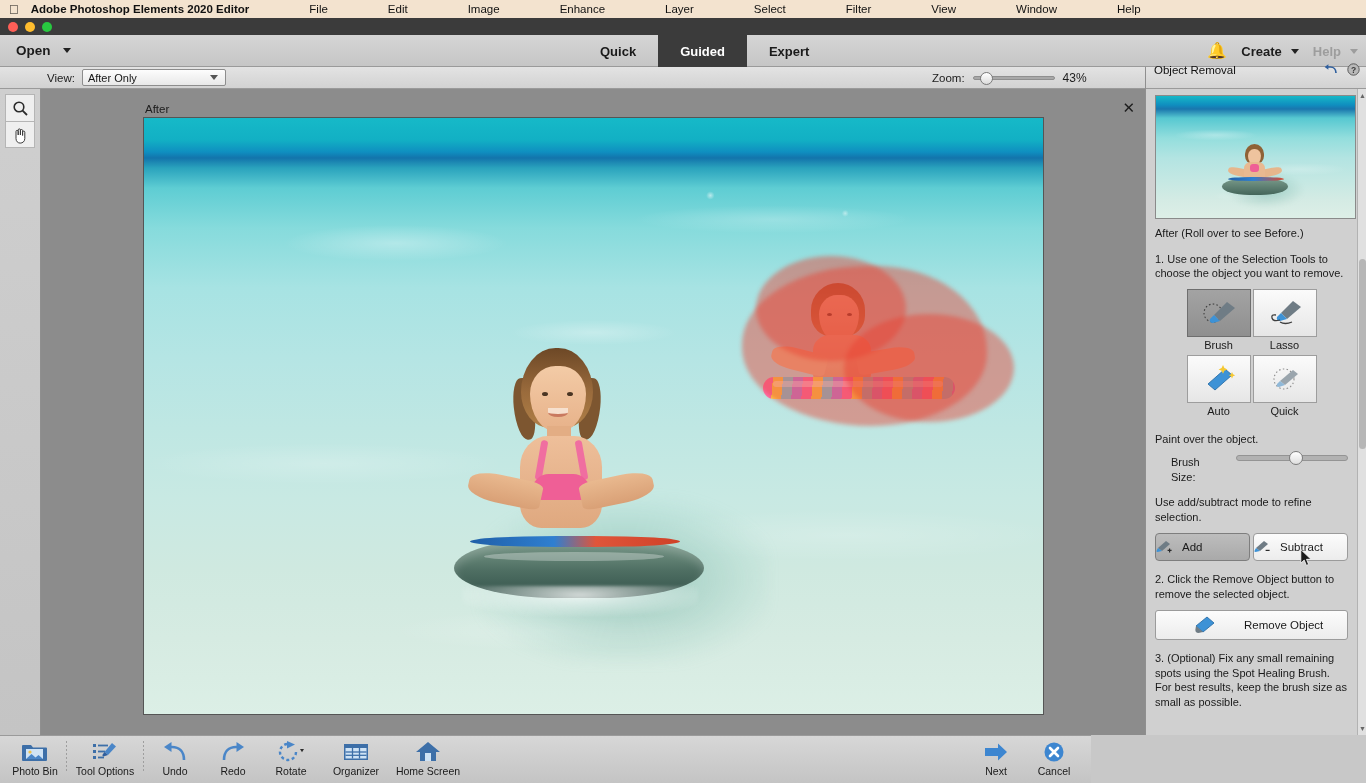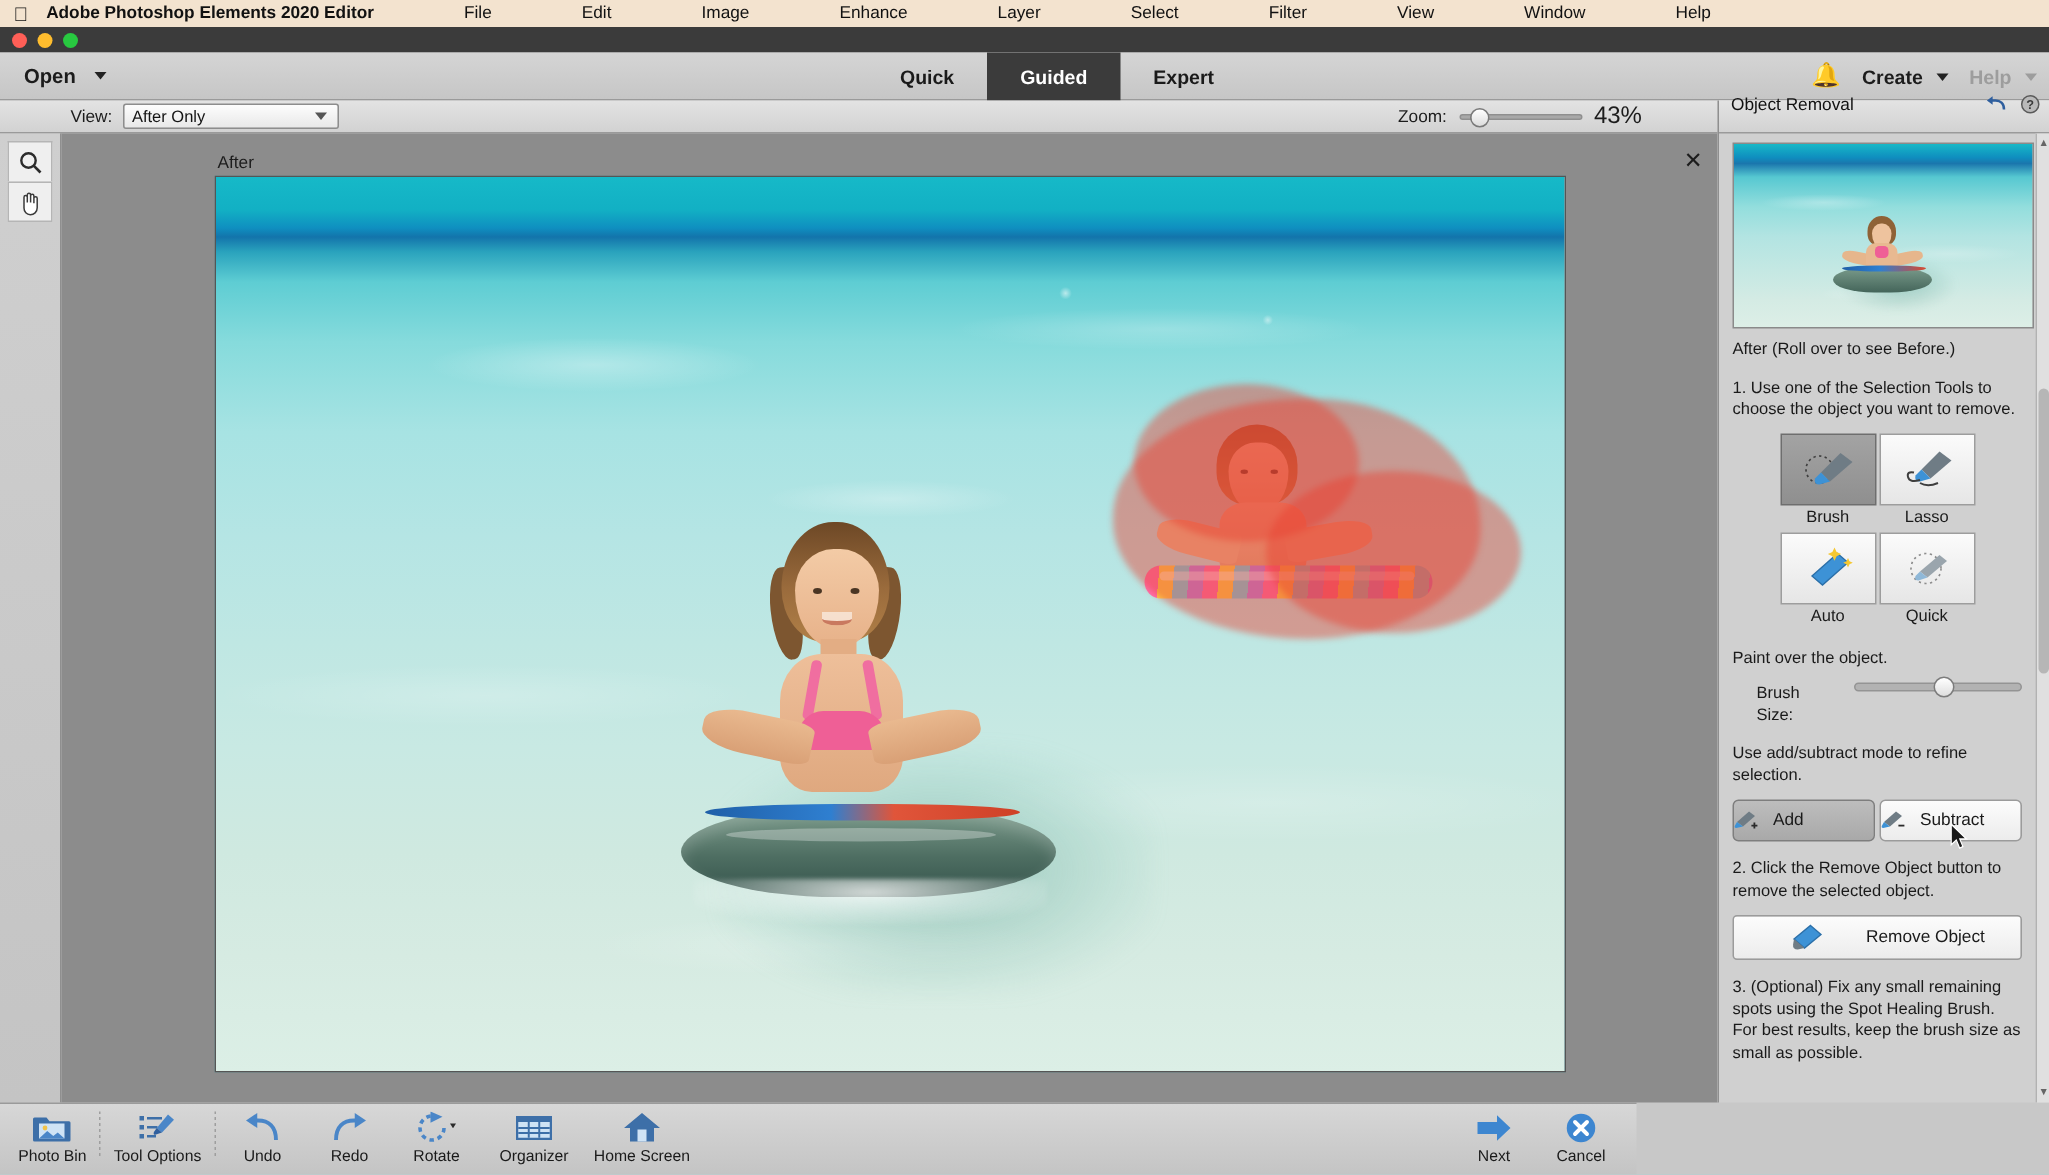--- a/index.html
+++ b/index.html
@@ -84,21 +84,21 @@
   .zoom-group { position: absolute; left: 932px; display: flex; align-items: center; gap: 8px; }
   .zoom-track {
     width: 82px; height: 4px; background: #a8a8a8; border-radius: 2px; position: relative;
     border: 1px solid #8f8f8f;
   }
   .zoom-knob {
     position: absolute; left: 6px; top: -5px;
     width: 13px; height: 13px; border-radius: 50%;
     background: linear-gradient(#fff,#dcdcdc); border: 1px solid #7a7a7a;
   }
-  .zoom-val { font-size: 16px; color: #1c1c1c; min-width: 30px; }
+  .zoom-val { font-size: 12px; color: #1c1c1c; min-width: 30px; }
 
   
   .tool-strip {
     position: absolute; top: 89px; left: 0; width: 41px; bottom: 48px;
     background: linear-gradient(#cfcfcf,#c4c4c4);
     border-right: 1px solid #8f8f8f;
     padding-top: 5px;
   }
   .tool-btn {
     width: 30px; height: 27px; margin: 0 auto;

